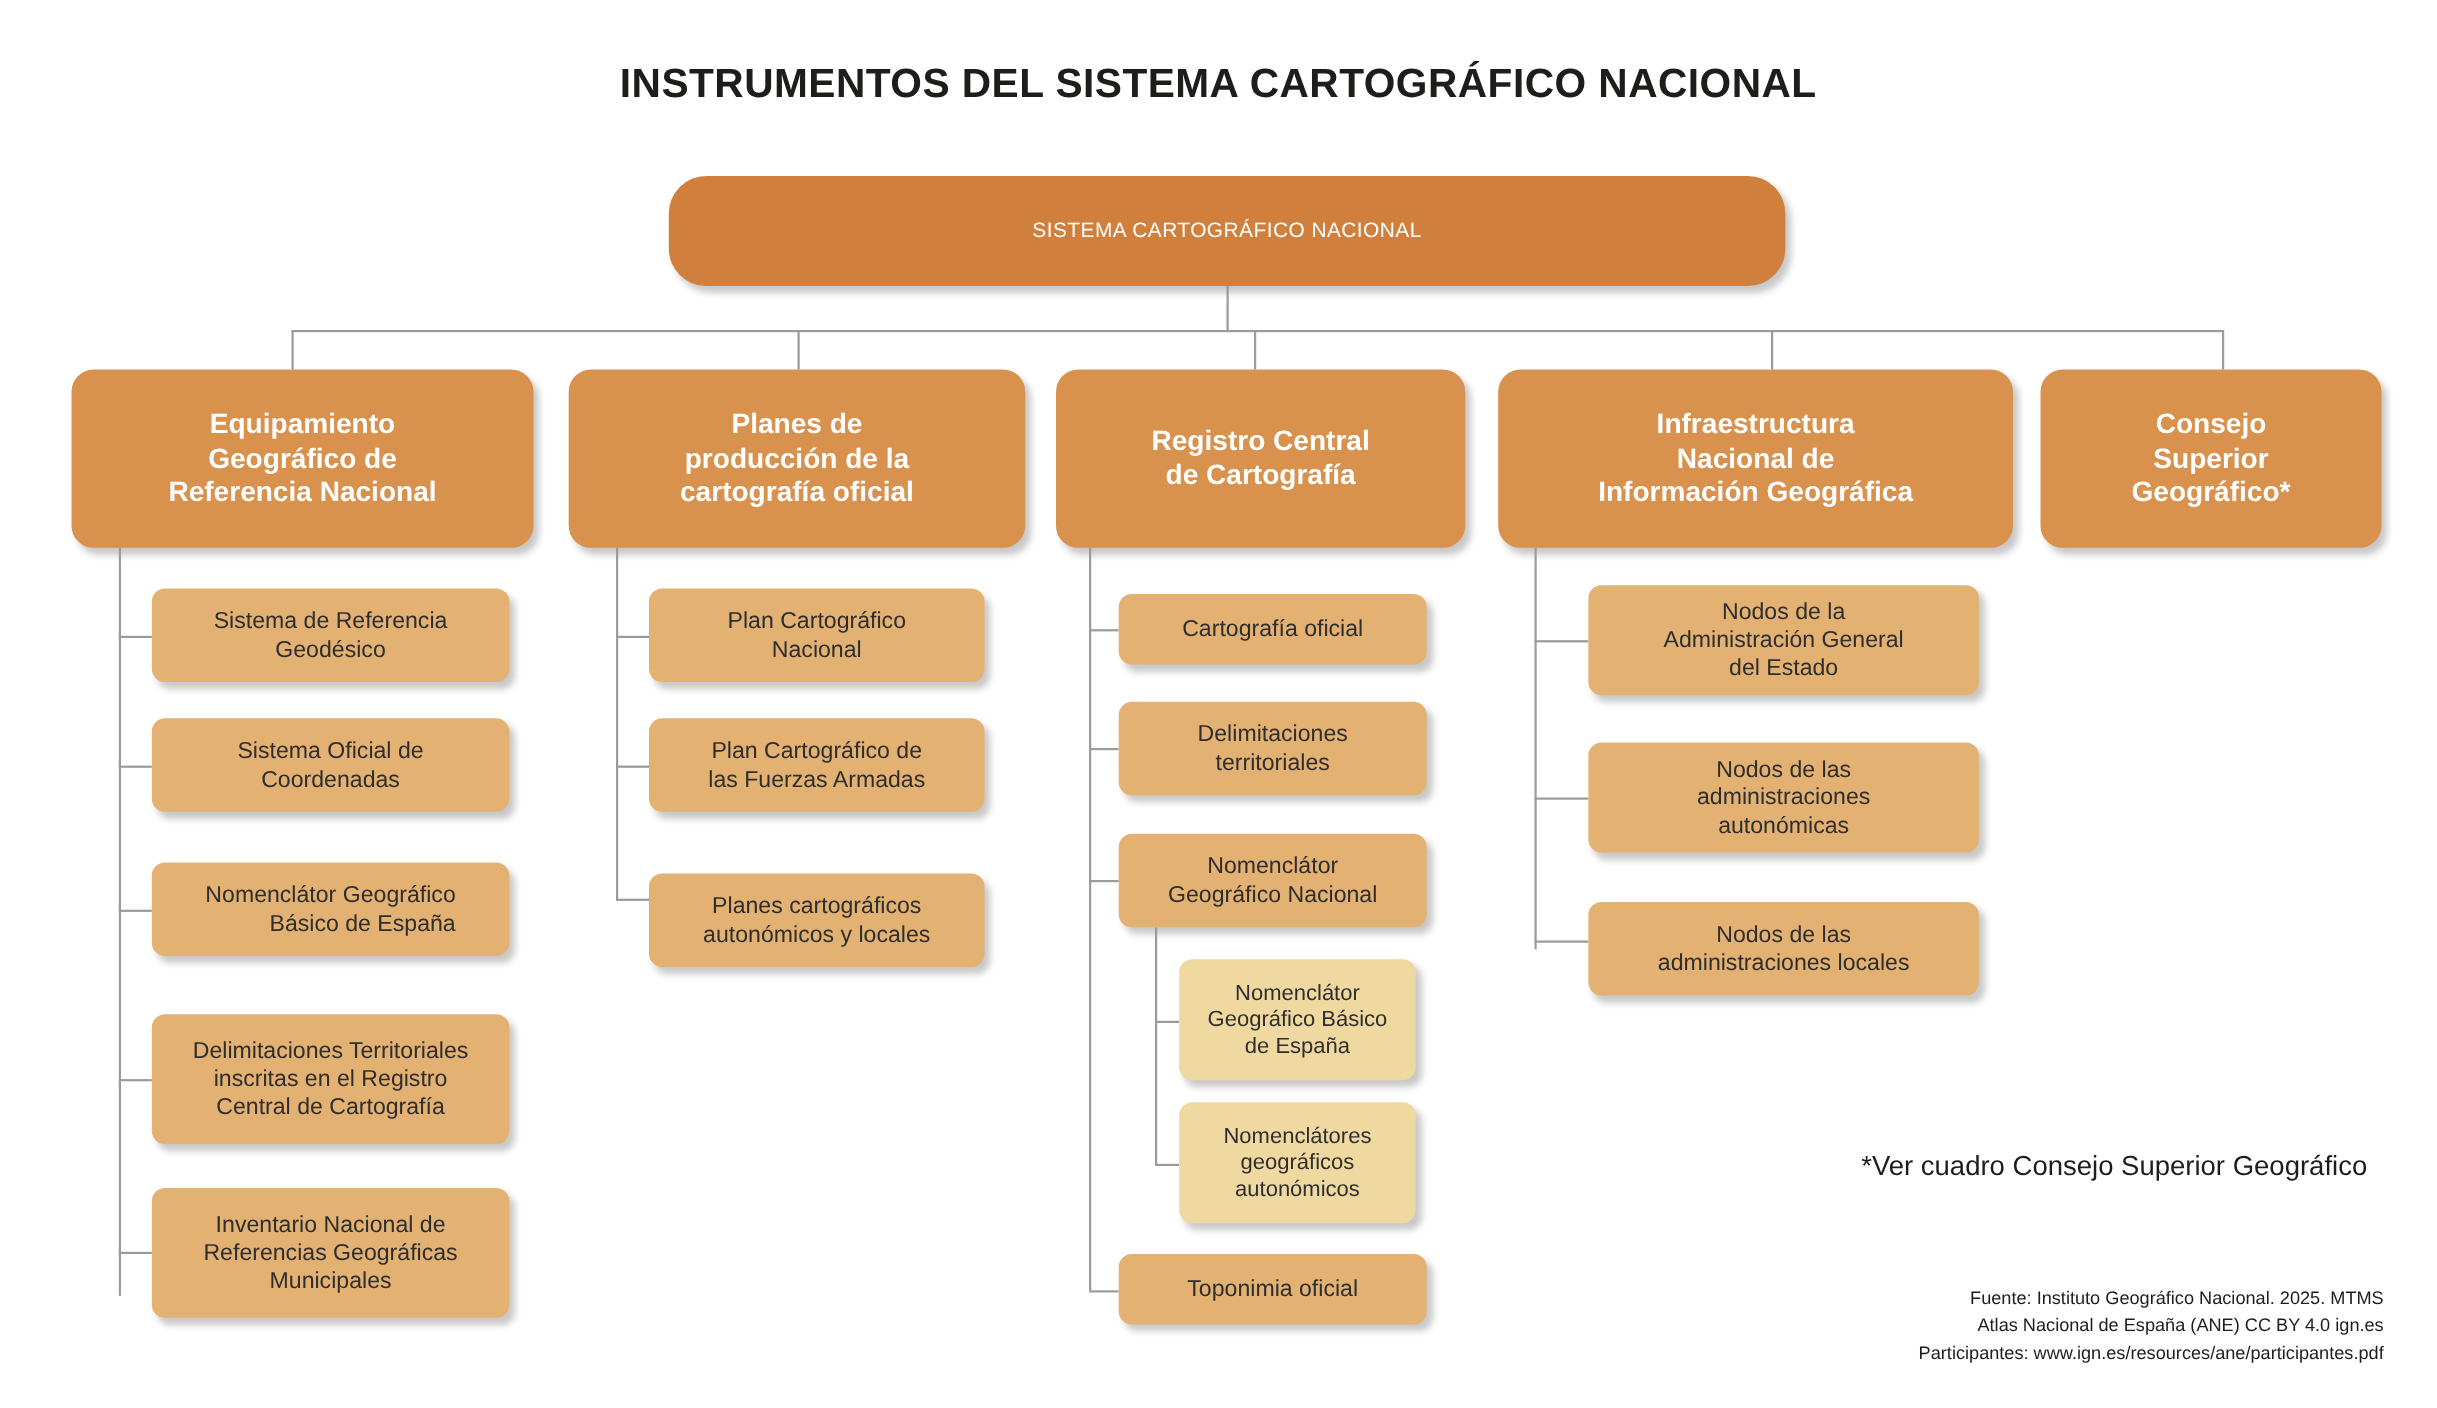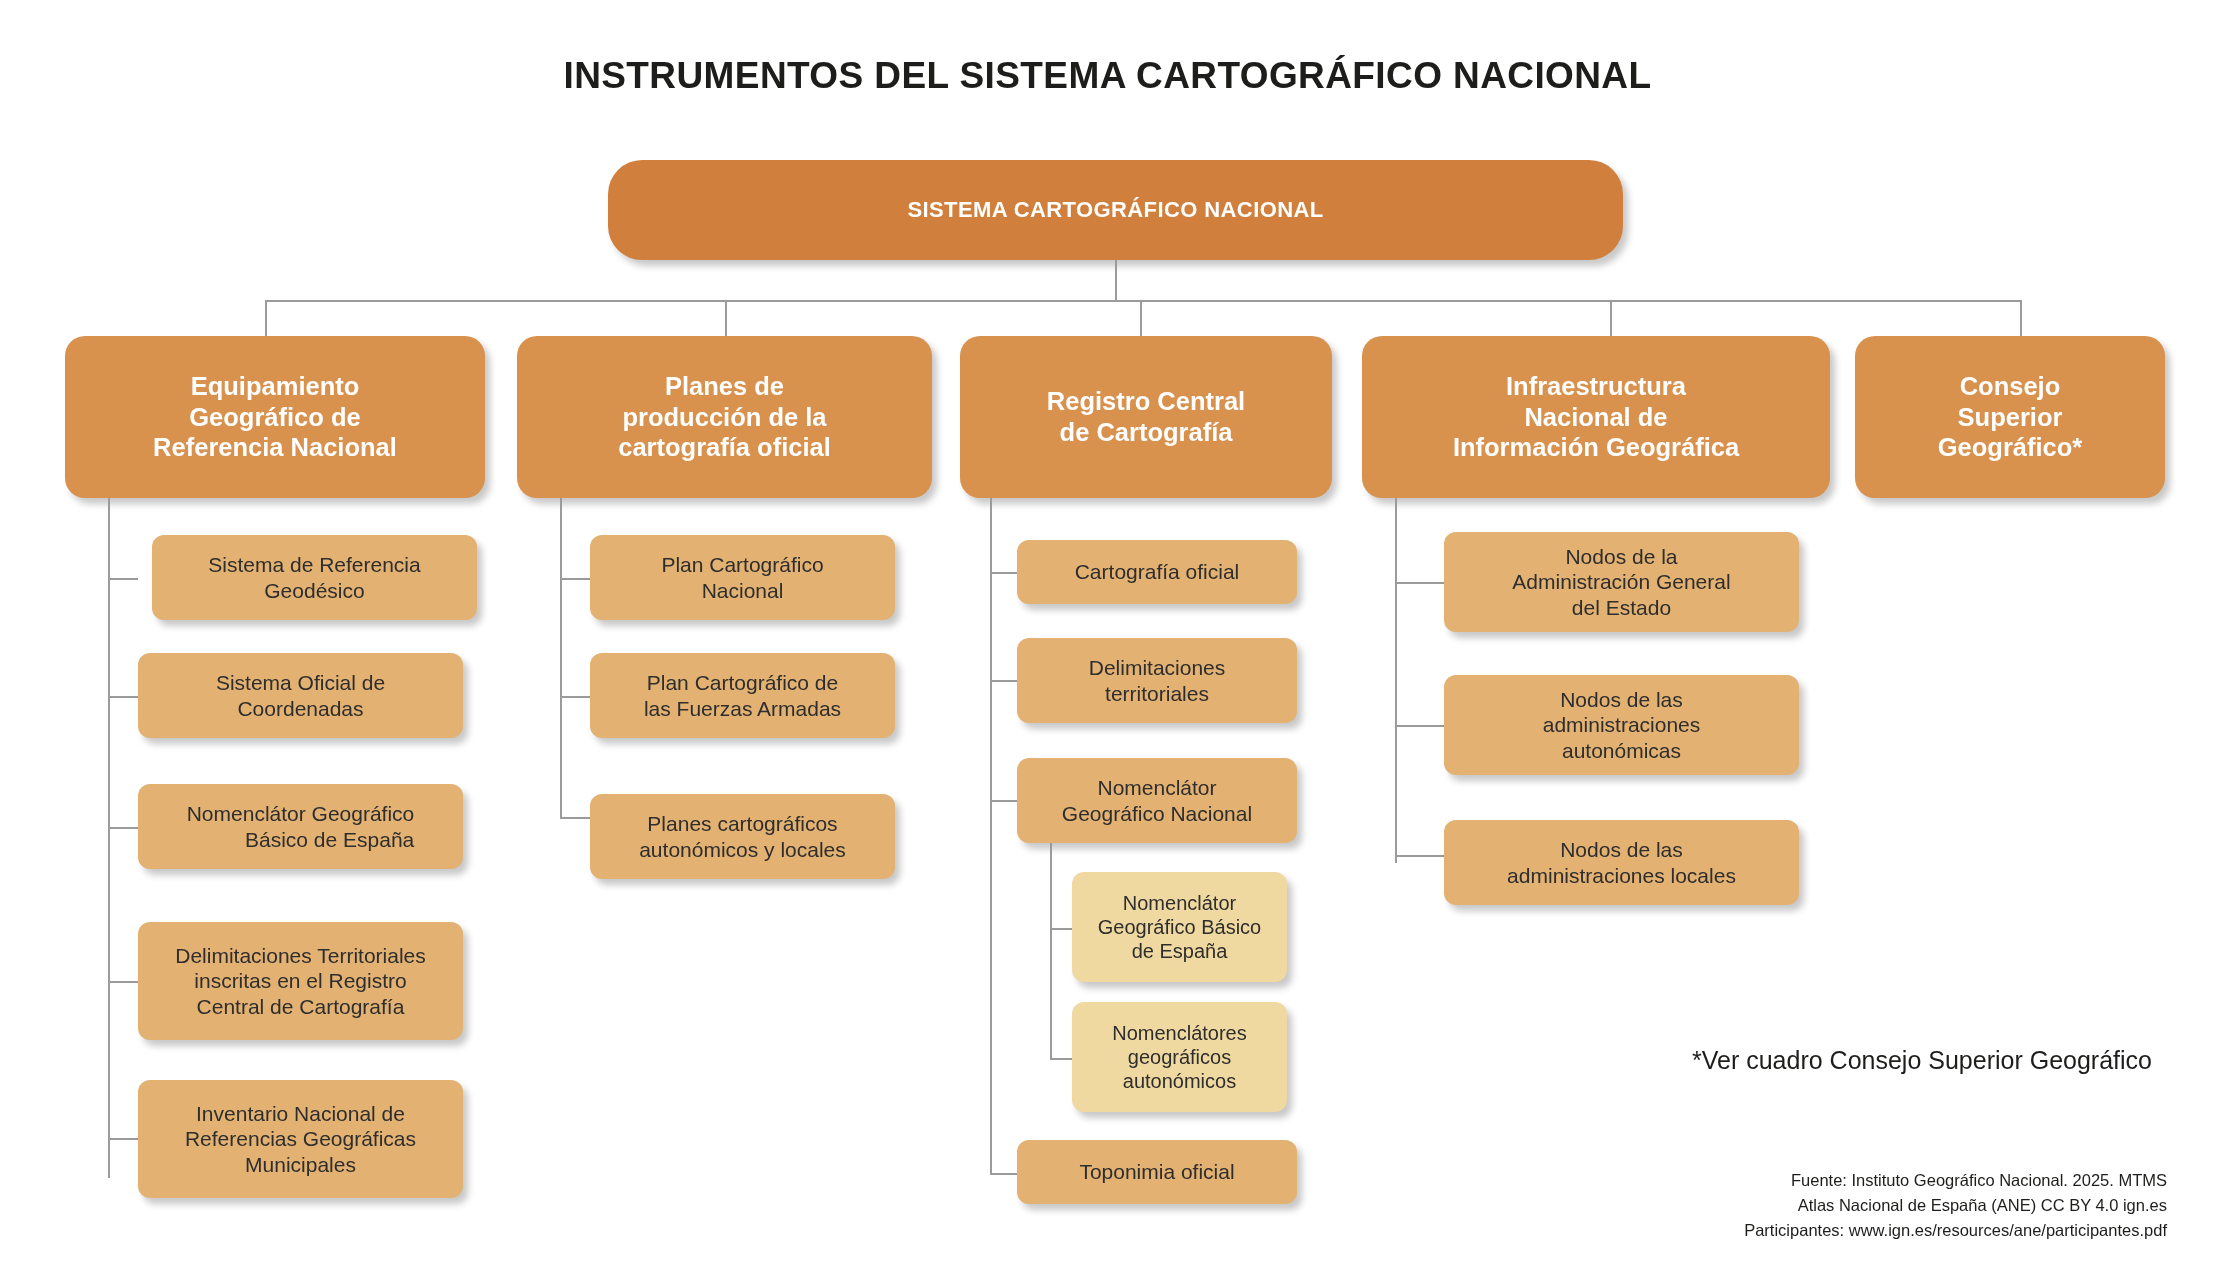--- a/index.html
+++ b/index.html
@@ -47,22 +47,22 @@
     align-items: center;
     justify-content: center;
     text-align: center;
     border-radius: 14px;
     box-shadow: 5px 6px 7px rgba(0,0,0,0.22);
     line-height: 1.2;
   }
   .root {
     background: #d0803c;
     color: #ffffff;
-    font-weight: bold;
-    font-size: 22px;
+    font-weight: normal;
+    font-size: 19px;
     letter-spacing: 0.4px;
     border-radius: 34px;
   }
   .lvl1 {
     background: #d9914e;
     color: #ffffff;
     font-weight: bold;
     font-size: 25.5px;
     border-radius: 20px;
     padding: 6px 10px;
@@ -122,21 +122,21 @@
   <div class="node lvl1" style="left:1362px; top:336px; width:468px; height:162px;">Infraestructura<br>Nacional de<br>Información Geográfica</div>
   <div class="node lvl1" style="left:1855px; top:336px; width:310px; height:162px;">Consejo<br>Superior<br>Geográfico*</div>
 
   <div class="line v" style="left:108px; top:498px; height:680px;"></div>
   <div class="line h" style="left:108px; top:578px; width:30px;"></div>
   <div class="line h" style="left:108px; top:696px; width:30px;"></div>
   <div class="line h" style="left:108px; top:827px; width:30px;"></div>
   <div class="line h" style="left:108px; top:981px; width:30px;"></div>
   <div class="line h" style="left:108px; top:1138px; width:30px;"></div>
 
-  <div class="node lvl2" style="left:152px; top:535px; width:325px; height:85px;">Sistema de Referencia<br>Geodésico</div>
+  <div class="node lvl2" style="left:138px; top:535px; width:325px; height:85px;">Sistema de Referencia<br>Geodésico</div>
   <div class="node lvl2" style="left:138px; top:653px; width:325px; height:85px;">Sistema Oficial de<br>Coordenadas</div>
   <div class="node lvl2" style="left:138px; top:784px; width:325px; height:85px;text-align:right;">Nomenclátor Geográfico<br>Básico de España</div>
   <div class="node lvl2" style="left:138px; top:922px; width:325px; height:118px;">Delimitaciones Territoriales<br>inscritas en el Registro<br>Central de Cartografía</div>
   <div class="node lvl2" style="left:138px; top:1080px; width:325px; height:118px;">Inventario Nacional de<br>Referencias Geográficas<br>Municipales</div>
 
   <div class="line v" style="left:560px; top:498px; height:320px;"></div>
   <div class="line h" style="left:560px; top:578px; width:30px;"></div>
   <div class="line h" style="left:560px; top:696px; width:30px;"></div>
   <div class="line h" style="left:560px; top:817px; width:30px;"></div>
 

